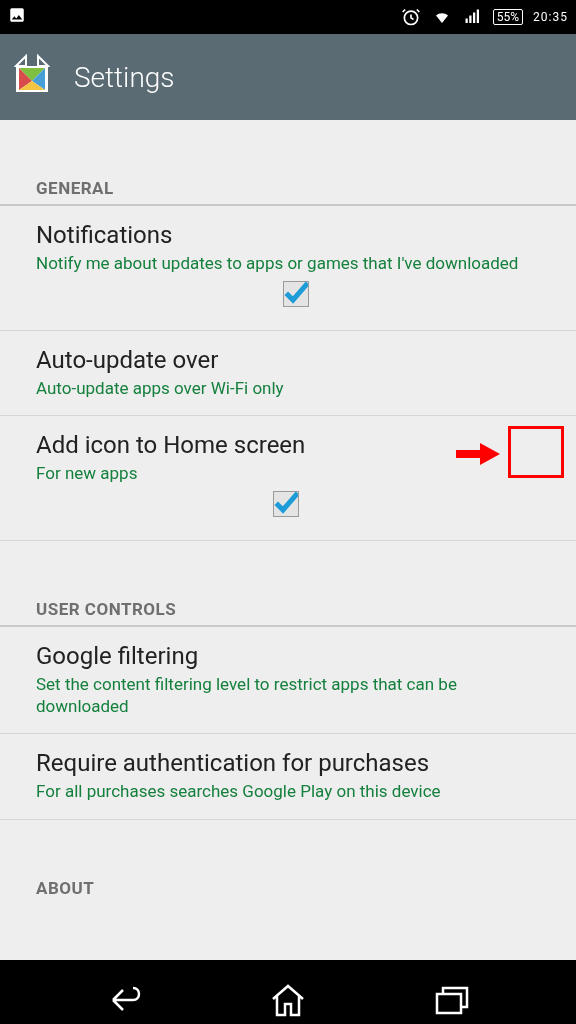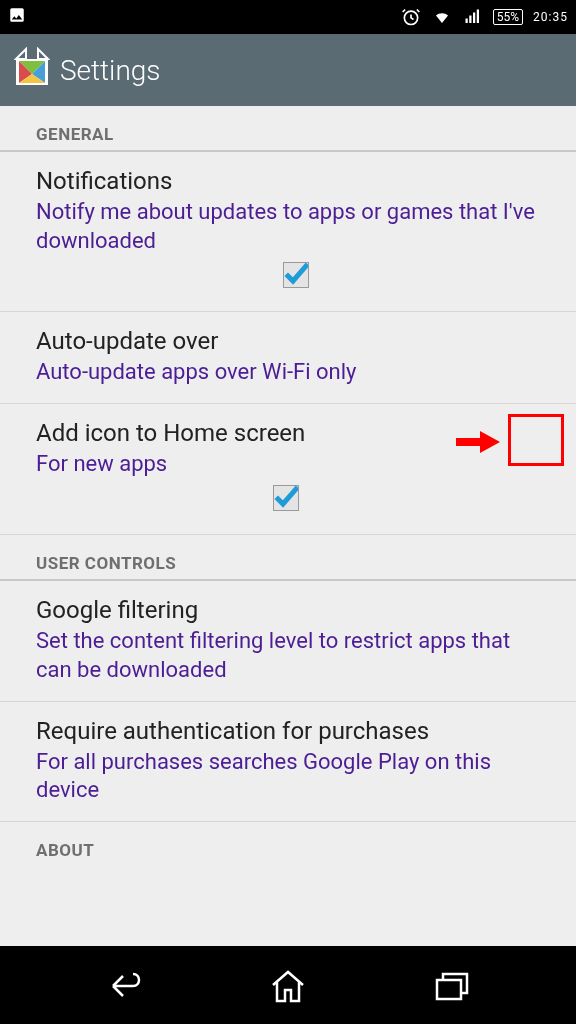--- a/index.html
+++ b/index.html
@@ -36,64 +36,65 @@
       align-items: center;
       border: 1.5px solid #fff;
       border-radius: 2px;
       padding: 0 3px;
       font-size: 12px;
       height: 16px;
       line-height: 14px;
     }
     .clock { font-size: 12px; letter-spacing: 1px; }
     .title-bar {
-      height: 72px;
+      height: 86px;
       background: #5a6b74;
       display: flex;
       align-items: center;
       padding: 0 14px;
-      gap: 10px;
+      gap: 24px;
     }
     .title-text {
       color: #fff;
       font-size: 28px;
       font-weight: 300;
     }
     .content {
       background: #eee;
       height: 840px;
       overflow: hidden;
     }
     .section-header {
       padding: 18px 20px 6px 36px;
       color: #6f6f6f;
       font-size: 17px;
       font-weight: 700;
       letter-spacing: 0.5px;
       border-bottom: 2px solid #c8c8c8;
+      margin-top: 40px;
     }
     .setting-row {
       padding: 14px 20px 16px 36px;
       display: flex;
       align-items: flex-start;
       border-bottom: 1px solid #d6d6d6;
       position: relative;
       flex-direction: column;
     }
     .setting-text { flex: 1 1 auto; padding-right: 10px; }
     .setting-title {
       font-size: 24px;
       color: #222;
       font-weight: 400;
       line-height: 1.25;
       margin-bottom: 2px;
     }
     .setting-sub {
-      font-size: 22px;
-      color: #4c1d95;
+      font-size: 17px;
+      color: #15803d;
       line-height: 1.3;
     }
     .setting-control {
       flex: 0 0 auto;
       display: flex;
       align-items: center;
       align-self: center;
       min-height: 40px;
     }
     .checkbox {

